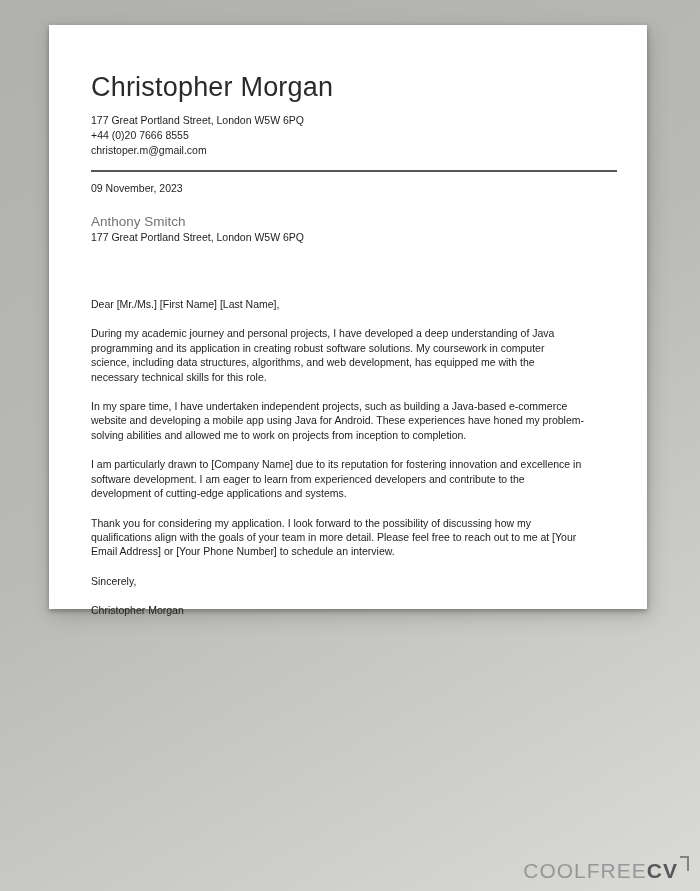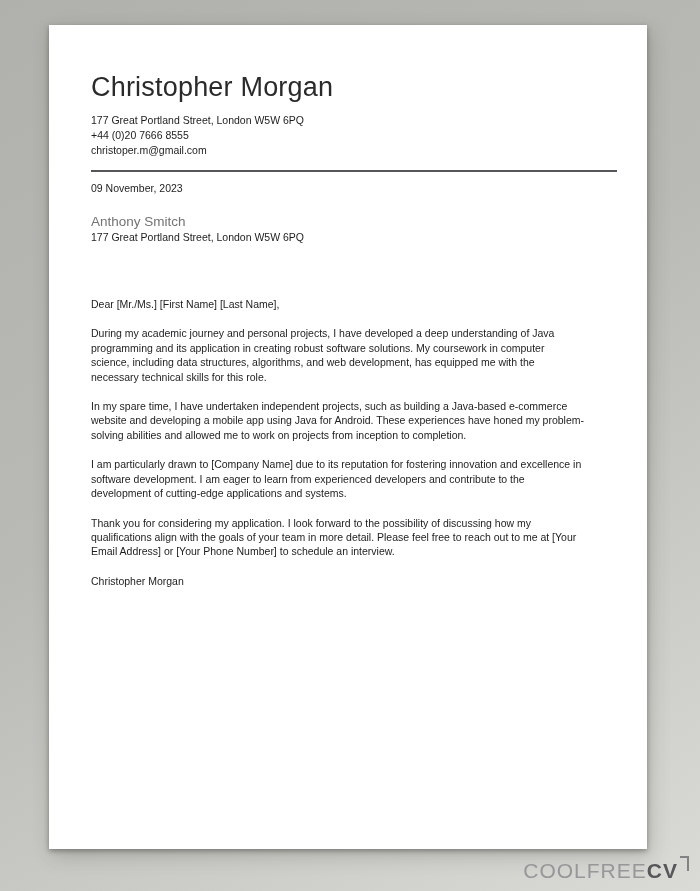--- a/index.html
+++ b/index.html
@@ -14,21 +14,21 @@
     position: relative;
     width: 700px;
     height: 891px;
     background: linear-gradient(150deg, #b0b0ac 0%, #b9b9b5 45%, #cbcbc7 75%, #dadad6 100%);
   }
   .paper {
     position: absolute;
     left: 49px;
     top: 25px;
     width: 598px;
-    height: 824px;
+    height: 584px;
     box-sizing: border-box;
     padding: 47px 30px 0 42px;
     background: #ffffff;
     box-shadow: 0 2px 5px rgba(55,55,50,0.45), 3px 7px 18px rgba(55,55,50,0.22);
     color: #1d1d1f;
     font-size: 10.5px;
     line-height: 14.4px;
   }
   .sender-name {
     margin: 0 0 10px 0;
@@ -114,20 +114,21 @@
     <p class="para">In my spare time, I have undertaken independent projects, such as building a Java-based e-commerce
 website and developing a mobile app using Java for Android. These experiences have honed my problem-
 solving abilities and allowed me to work on projects from inception to completion.</p>
     <p class="para">I am particularly drawn to [Company Name] due to its reputation for fostering innovation and excellence in
 software development. I am eager to learn from experienced developers and contribute to the
 development of cutting-edge applications and systems.</p>
     <p class="para">Thank you for considering my application. I look forward to the possibility of discussing how my
 qualifications align with the goals of your team in more detail. Please feel free to reach out to me at [Your
 Email Address] or [Your Phone Number] to schedule an interview.</p>
 
+    <p class="closing">Sincerely,</p>
 
     <p class="signature">Christopher Morgan</p>
 
   </div>
 
   <div class="brand">
     <span class="brand-light">COOLFREE</span><span class="brand-bold">CV</span><span class="brand-corner"></span>
   </div>
 
 </div>

